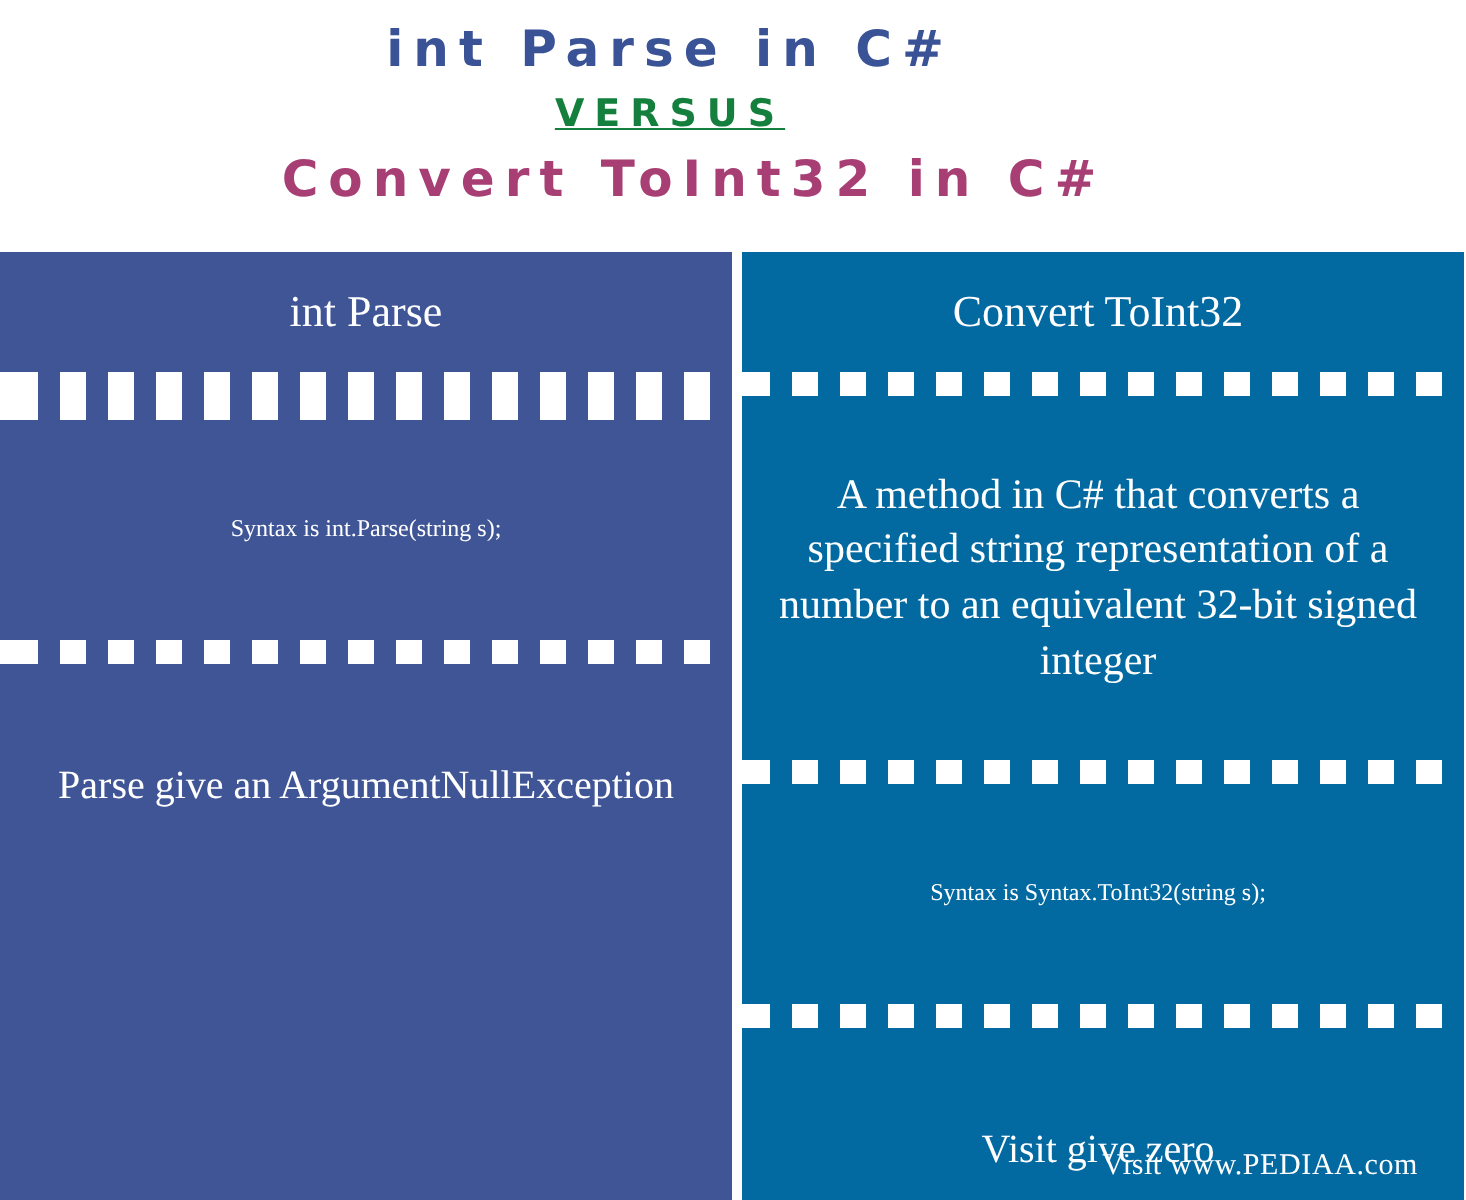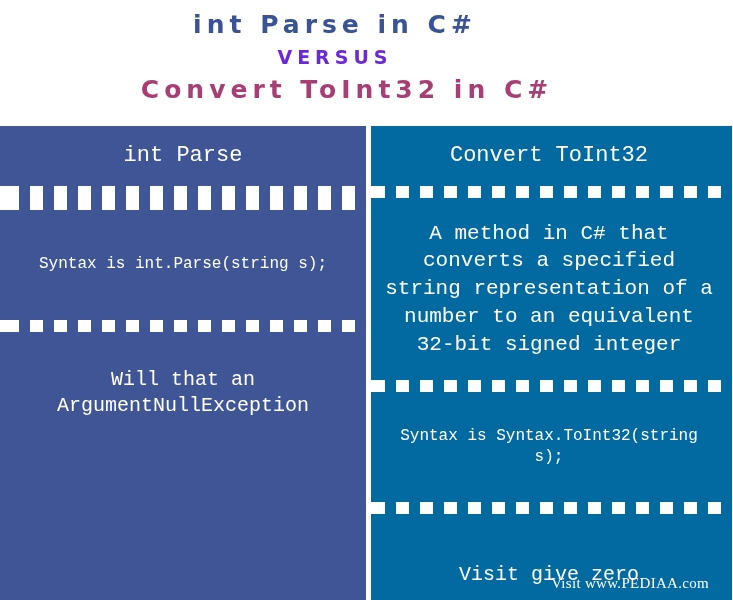--- a/index.html
+++ b/index.html
@@ -42,23 +42,24 @@
     letter-spacing: 5px;
     color: #3a5296;
     line-height: 34px;
     white-space: nowrap;
   }
   .title-versus {
     font-family: "DejaVu Sans", sans-serif;
     font-size: 19px;
     font-weight: bold;
     letter-spacing: 5px;
-    color: #6d28d9;
+    color: #15803d;
     line-height: 30px;
     white-space: nowrap;
+    text-decoration: underline;
   }
   .title-line-2 {
     font-family: "DejaVu Sans", sans-serif;
     font-size: 25px;
     font-weight: bold;
     letter-spacing: 5px;
     color: #a83f74;
     line-height: 36px;
     white-space: nowrap;
     margin-left: 24px;
@@ -71,21 +72,20 @@
     top: 126px;
     width: 733px;
     height: 474px;
     display: flex;
   }
   .col {
     width: 366px;
     height: 474px;
     position: relative;
     box-sizing: border-box;
-    font-family: Liberation Mono, monospace;
   }
   .col-left { background: #3f5596; }
   .col-right { background: #0369a1; }
 
   .cell {
     color: #ffffff;
     text-align: center;
     display: flex;
     align-items: center;
     justify-content: center;
@@ -93,21 +93,21 @@
     box-sizing: border-box;
   }
   .cell-text {
     width: 100%;
     line-height: 1.32;
   }
 
   
   .row-head  { height: 60px; font-size: 22px; }
   .row-body1 { height: 182px; font-size: 21px; }
-  .row-body2 { height: 110px; font-size: 16px; justify-content: center; }
+  .row-body2 { height: 110px; font-size: 12px; justify-content: center; }
   .row-body3 { height: 122px; font-size: 20px; }
 
   
   .dash-sep {
     height: 12px;
     width: 100%;
     background-image: repeating-linear-gradient(
       to right,
       #ffffff 0px,
       #ffffff 13px,
@@ -156,21 +156,21 @@
       <div class="cell row-head">
         <div class="cell-text">int Parse</div>
       </div>
       <div class="dash-sep"></div>
       <div class="dash-sep"></div>
       <div class="cell row-body2">
         <div class="cell-text">Syntax is int.Parse(string s);</div>
       </div>
       <div class="dash-sep"></div>
       <div class="cell row-body3">
-        <div class="cell-text">Will that an ArgumentNullException</div>
+        <div class="cell-text">Parse give an ArgumentNullException</div>
       </div>
     </div>
 
     <div class="col col-right">
       <div class="cell row-head">
         <div class="cell-text">Convert ToInt32</div>
       </div>
       <div class="dash-sep"></div>
       <div class="cell row-body1">
         <div class="cell-text">A method in C# that converts a specified string representation of a number to an equivalent 32-bit signed integer</div>

